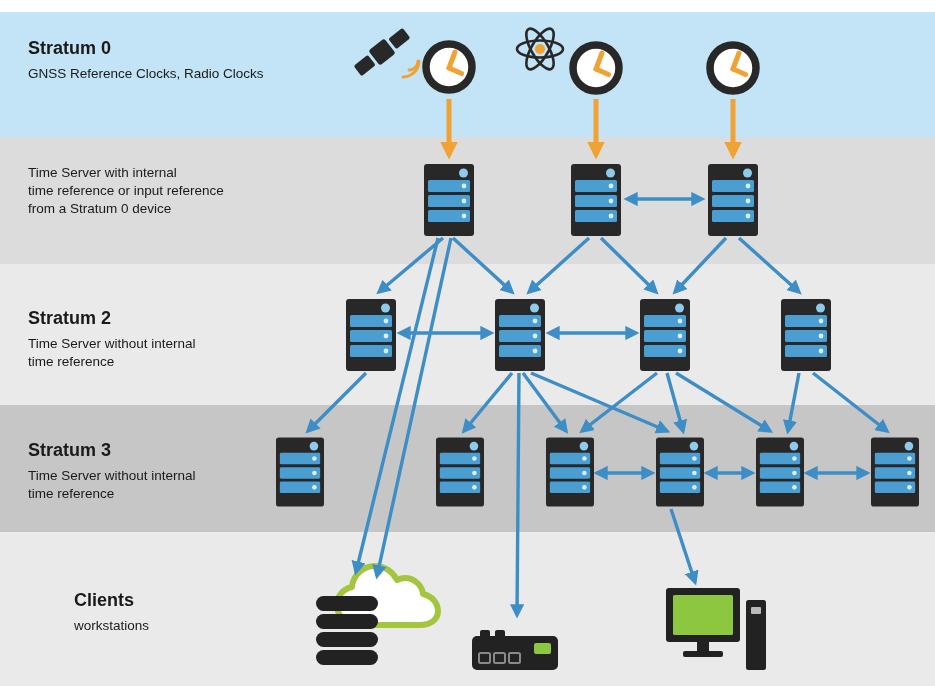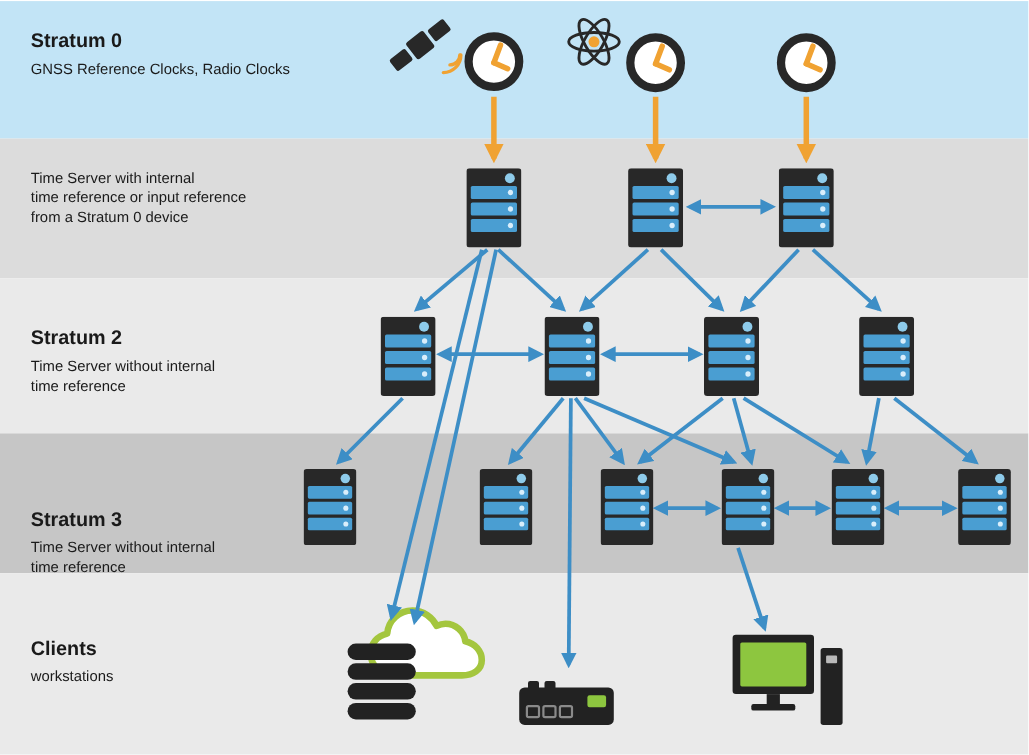--- a/index.html
+++ b/index.html
@@ -3,35 +3,35 @@
 <meta charset="utf-8">
 <style>
   * { margin:0; padding:0; box-sizing:border-box; }
   html,body { width:935px; height:686px; }
   body {
     font-family:"Liberation Sans", sans-serif;
     background:#ffffff;
     position:relative;
     overflow:hidden;
   }
-  .stage { position:absolute; left:0; top:1px; width:935px; height:570px; }
+  .stage { position:absolute; left:0; top:12px; width:935px; height:570px; }
   .band { position:absolute; left:0; width:935px; }
   #band0 { top:0;    height:125px; }
   #band1 { top:125px; height:127px; }
   #band2 { top:252px; height:141px; }
   #band3 { top:393px; height:127px; }
   #band4 { top:520px; height:166px; }
   .band-label { position:absolute; left:28px; z-index:5; color:#1a1a1a; }
   .band-title { font-size:18px; font-weight:700; margin-bottom:6px; }
   .band-line  { font-size:13.5px; line-height:18px; }
   #label0 { top:26px; }
   #label1 { top:152px; }
   #label2 { top:296px; }
-  #label3 { top:428px;margin-top:33px; }
-  #label4 { top:578px; }
+  #label3 { top:428px; }
+  #label4 { top:578px;margin-left:46px; }
   #scene { position:absolute; left:0; top:0; z-index:2; }
 </style>
 </head>
 <body>
 
 <div class="stage">
 
   <div class="band" id="band0" style="background: rgb(194, 228, 246);"></div>
   <div class="band" id="band1" style="background: rgb(220, 220, 220);"></div>
   <div class="band" id="band2" style="background: rgb(234, 234, 234);"></div>

